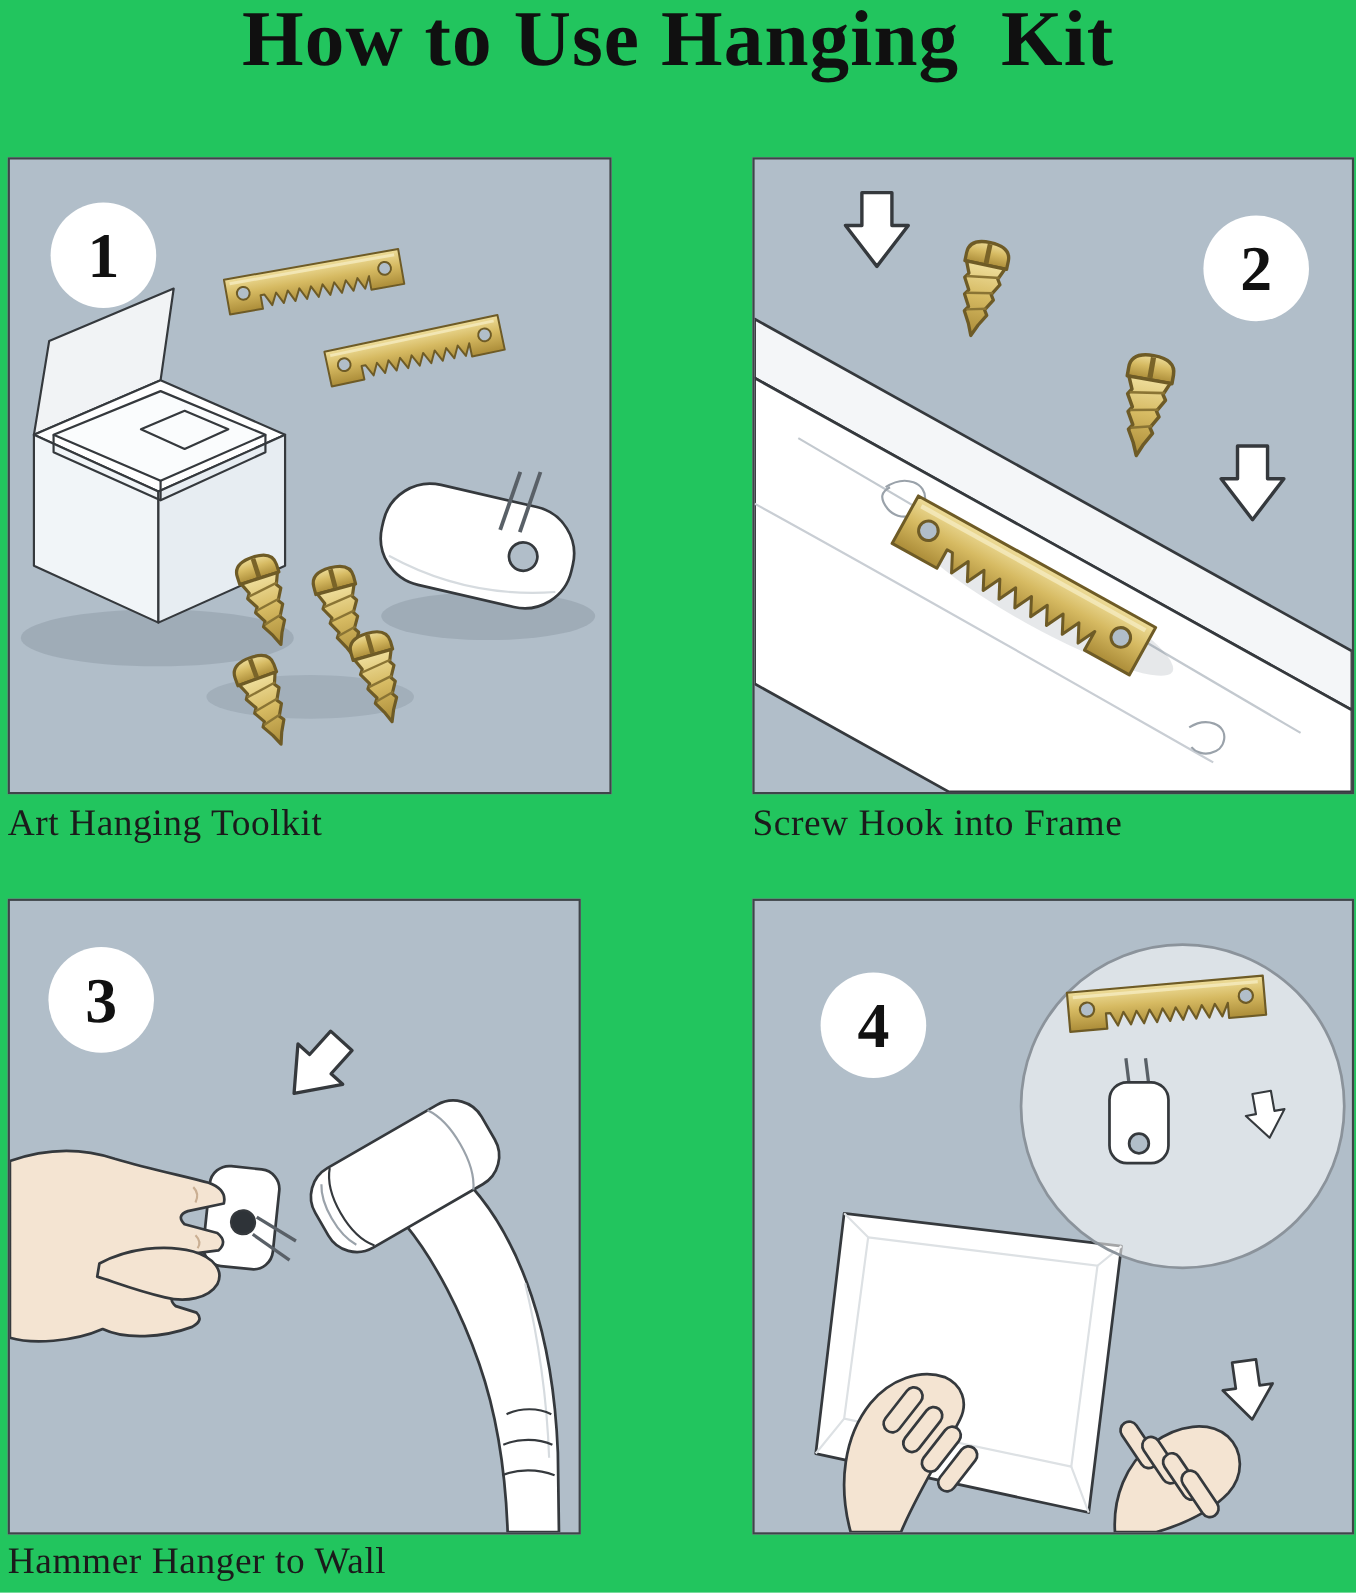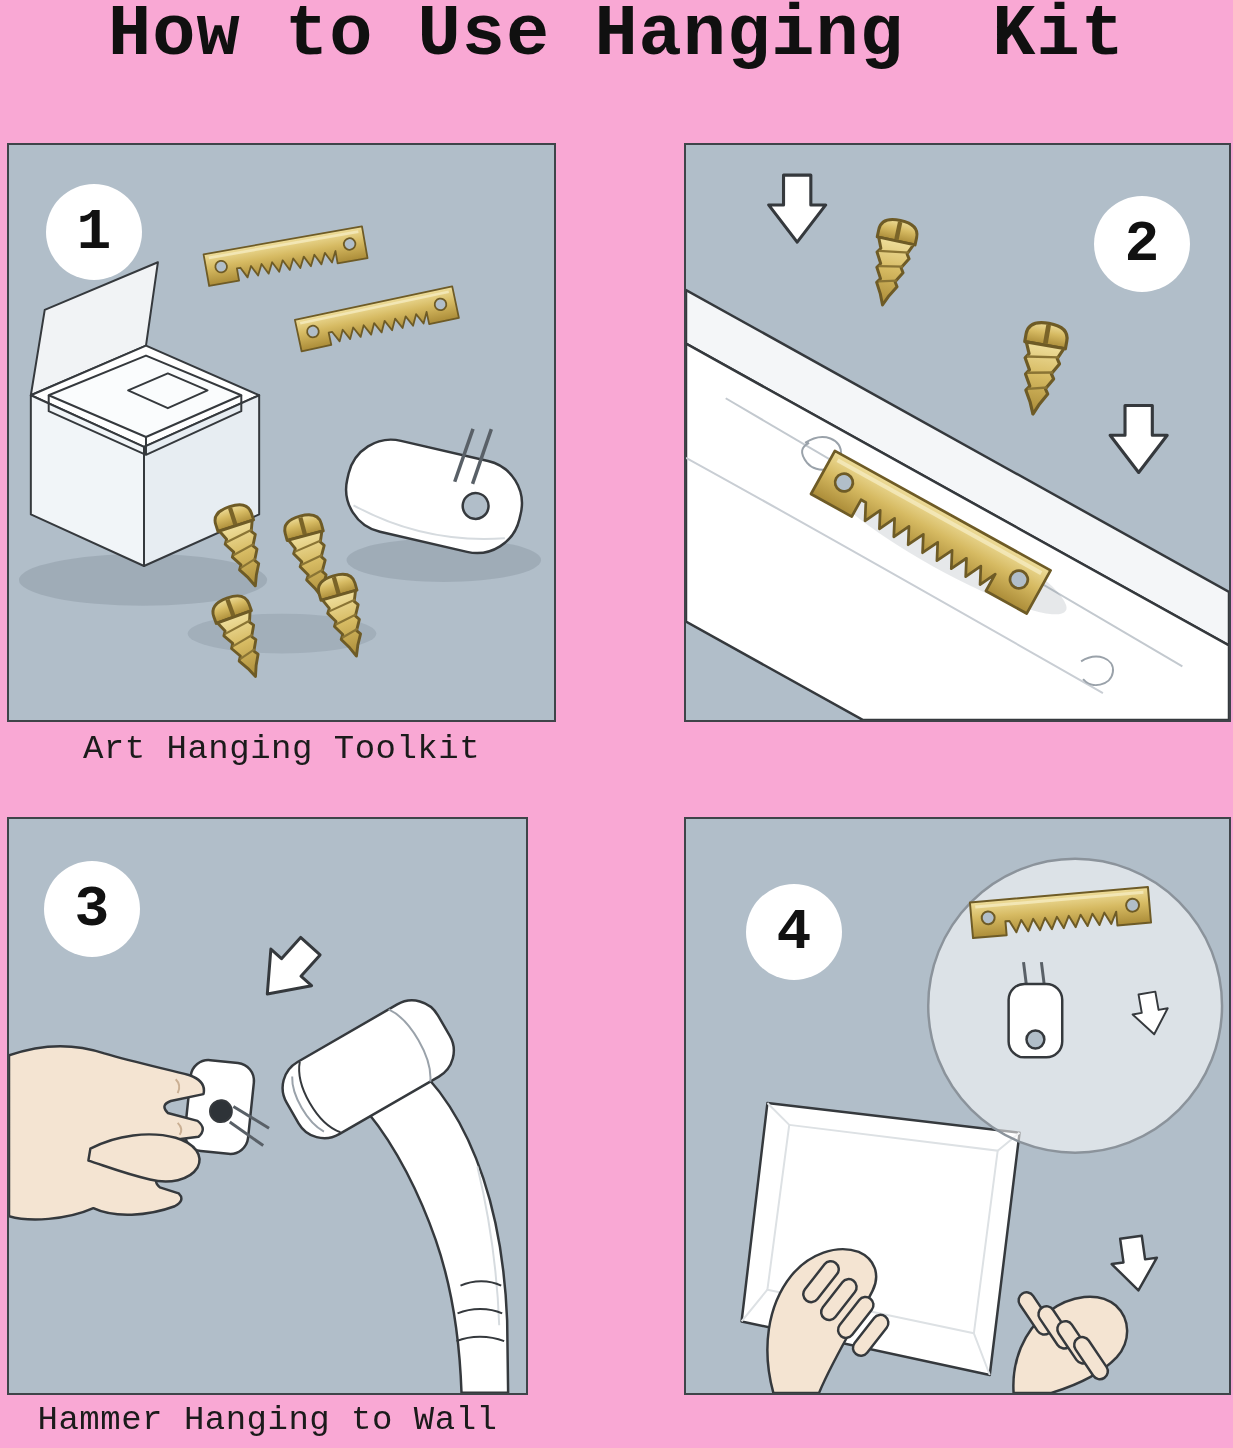--- a/index.html
+++ b/index.html
@@ -1,32 +1,32 @@
 <!DOCTYPE html>
 <html><head>
 <meta charset="utf-8">
 <style>
   html,body{margin:0;padding:0;background:#ffffff;}
-  .page{position:relative;width:1233px;height:1448px;background:#f9a8d4;overflow:hidden;
-        font-family:Liberation Mono, monospace;color:#141414;}
+  .page{position:relative;width:1233px;height:1448px;background:#22c55e;overflow:hidden;
+        font-family:Liberation Serif, serif;color:#141414;}
   .title{position:absolute;top:-6px;left:0;width:1233px;text-align:center;margin:0;
          font-size:72px;font-weight:600;letter-spacing:1px;color:#101010;white-space:pre;}
   .panel{position:absolute;background:#b1bec9;border:2px solid #3f4449;box-sizing:border-box;}
   .panel svg{position:absolute;left:0;top:0;width:100%;height:100%;}
   #panel1{left:7px;top:143px;width:549px;height:579px;}
   #panel2{left:684px;top:143px;width:547px;height:579px;}
   #panel3{left:7px;top:817px;width:521px;height:578px;}
   #panel4{left:684px;top:817px;width:547px;height:578px;}
   .badge{position:absolute;width:96px;height:96px;border-radius:50%;background:#ffffff;
          display:flex;align-items:center;justify-content:center;font-size:58px;font-weight:bold;color:#111;}
   #panel1 .badge{left:37px;top:39px;}
   #panel2 .badge{left:408px;top:51px;}
   #panel3 .badge{left:35px;top:42px;}
   #panel4 .badge{left:60px;top:65px;}
-  .caption{position:absolute;text-align:center;font-size:34px;font-weight:400;
+  .caption{position:absolute;font-size:34px;font-weight:400;
            letter-spacing:0.5px;color:#1b1b1b;}
   #cap1{left:7px;top:730px;width:549px;}
   #cap2{left:684px;top:730px;width:547px;}
   #cap3{left:7px;top:1401px;width:521px;}
   #cap4{left:684px;top:1401px;width:547px;}
 </style>
 </head>
 <body>
 
 <div class="page">
@@ -131,20 +131,21 @@
           <use href="#arrowDown"></use>
         </g>
       <g transform="translate(456,296) scale(1.25)">
           <use href="#arrowDown"></use>
         </g>
     </svg>
     <div class="badge">
       <span>2</span>
     </div>
   </section>
+  <div class="caption" id="cap2">Screw Hook into Frame</div>
 
   <section class="panel" id="panel3">
     <svg viewBox="0 0 521 578">
       <g transform="translate(282,152) rotate(42) scale(1.2)">
           <use href="#arrowDown"></use>
         </g>
       <g>
         <path d="M398,238 C436,268 462,314 478,362 C492,404 500,455 502,505 L503,578 L456,578 C454,520 446,470 430,424 C414,378 390,330 362,296 Z" fill="#ffffff" stroke="#35393d" stroke-width="2.5" stroke-linejoin="round"></path>
         <path d="M472,350 C484,400 492,455 494,510" stroke="#d6dbdf" stroke-width="2" fill="none"></path>
         <path d="M455,470 C468,464 484,464 496,470" stroke="#35393d" stroke-width="2" fill="none"></path>
@@ -167,21 +168,21 @@
         <path d="M0,238 C34,226 66,226 96,236 C130,246 160,252 182,258 Q199,264 196,277 L163,284 Q152,288 160,296 L190,304 Q200,312 191,320 L159,324 Q150,328 158,335 L184,342 Q193,350 183,357 L153,360 Q144,364 152,371 L171,377 Q178,384 167,390 C140,400 106,402 85,392 C58,404 20,406 0,400 Z"></path>
         <path d="M82,332 C108,318 142,314 168,321 C188,327 196,339 190,351 C182,364 161,368 142,363 C116,357 96,349 80,344 Z"></path>
         <path d="M168,262 q6,6 2,14" fill="none" stroke="#caaf93" stroke-width="2"></path>
         <path d="M170,306 q6,6 2,12" fill="none" stroke="#caaf93" stroke-width="2"></path>
       </g>
     </svg>
     <div class="badge">
       <span>3</span>
     </div>
   </section>
-  <div class="caption" id="cap3">Hammer Hanging to Wall</div>
+  <div class="caption" id="cap3">Hammer Hanger to Wall</div>
 
   <section class="panel" id="panel4">
     <svg viewBox="0 0 547 578">
       <g>
         <path d="M82,286 L336,316 L306,560 L56,506 Z" fill="#ffffff" stroke="#35393d" stroke-width="2.5" stroke-linejoin="round"></path>
         <path d="M104,308 L314,334 L290,518 L82,474 Z" fill="none" stroke="#dde1e4" stroke-width="2"></path>
         <path d="M82,286 L104,308 M336,316 L314,334 M306,560 L290,518 M56,506 L82,474" stroke="#dde1e4" stroke-width="2"></path>
       </g>
       <g stroke="#35393d" stroke-width="2.5" stroke-linejoin="round" fill="#f4e4d2">
         <path d="M88,578 C76,534 82,490 106,460 C124,438 152,428 174,436 C190,443 196,459 188,475 C174,503 150,540 134,578 Z"></path>

